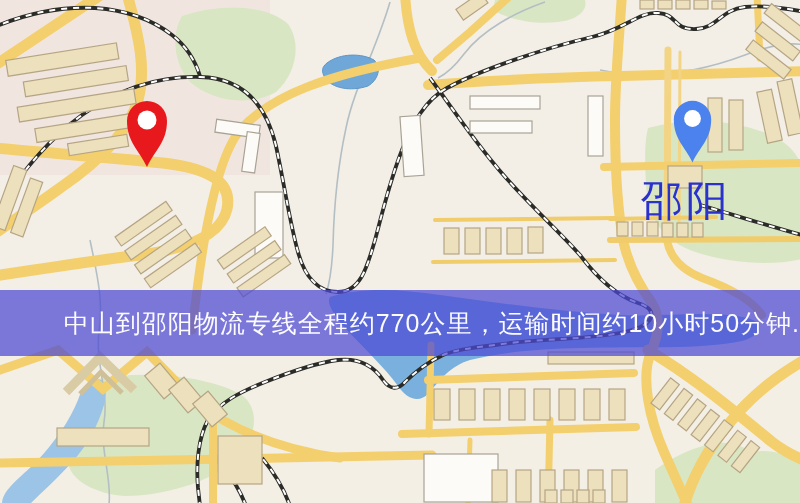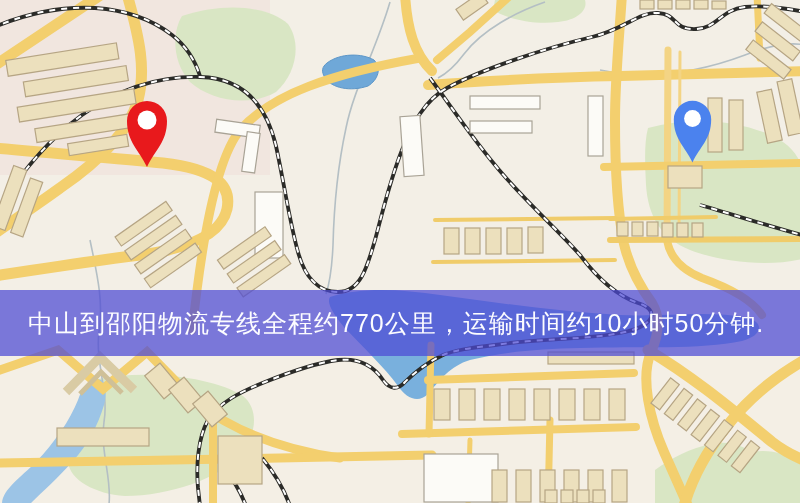--- a/index.html
+++ b/index.html
@@ -16,21 +16,21 @@
   .label-origin{left:96px;top:180px;color:#de1111;}
   .label-dest{left:641px;top:180px;color:#2a31cd;}
   .pin{position:absolute;}
   .pin-origin{left:123px;top:97px;}
   .pin-dest{left:670px;top:97px;}
   .banner{
     position:absolute;left:0;top:290px;width:800px;height:66px;
     background:rgba(77,74,213,0.73);
     display:flex;align-items:center;
     color:#fcfcff;font-size:25px;letter-spacing:1px;
-    padding-left:28px;box-sizing:border-box;white-space:nowrap;
+    padding-left:28px;box-sizing:border-box;white-space:nowrap;justify-content:flex-end;
   }
 </style>
 </head>
 <body>
 
 <div class="stage">
 
   <svg class="map" width="800" height="503" viewBox="0 0 800 503">
 
     <g>
@@ -236,18 +236,19 @@
       <circle cx="0" cy="-1" r="9.5" fill="#ffffff"></circle>
     </svg>
   </div>
   <div class="pin pin-dest">
     <svg width="45" height="71" viewBox="-24 -24 48 76">
       <path d="M 0,46 C -8,29 -20,21 -20,0 A 20,20 0 1 1 20,0 C 20,21 8,29 0,46 Z" fill="#4b82ee"></path>
       <circle cx="0" cy="-1" r="9" fill="#ffffff"></circle>
     </svg>
   </div>
 
+  <div class="city-label label-dest">邵阳</div>
 
   <div class="banner">
     <span>中山到邵阳物流专线全程约770公里，运输时间约10小时50分钟.</span>
   </div>
 
 </div>
 
 </body></html>

